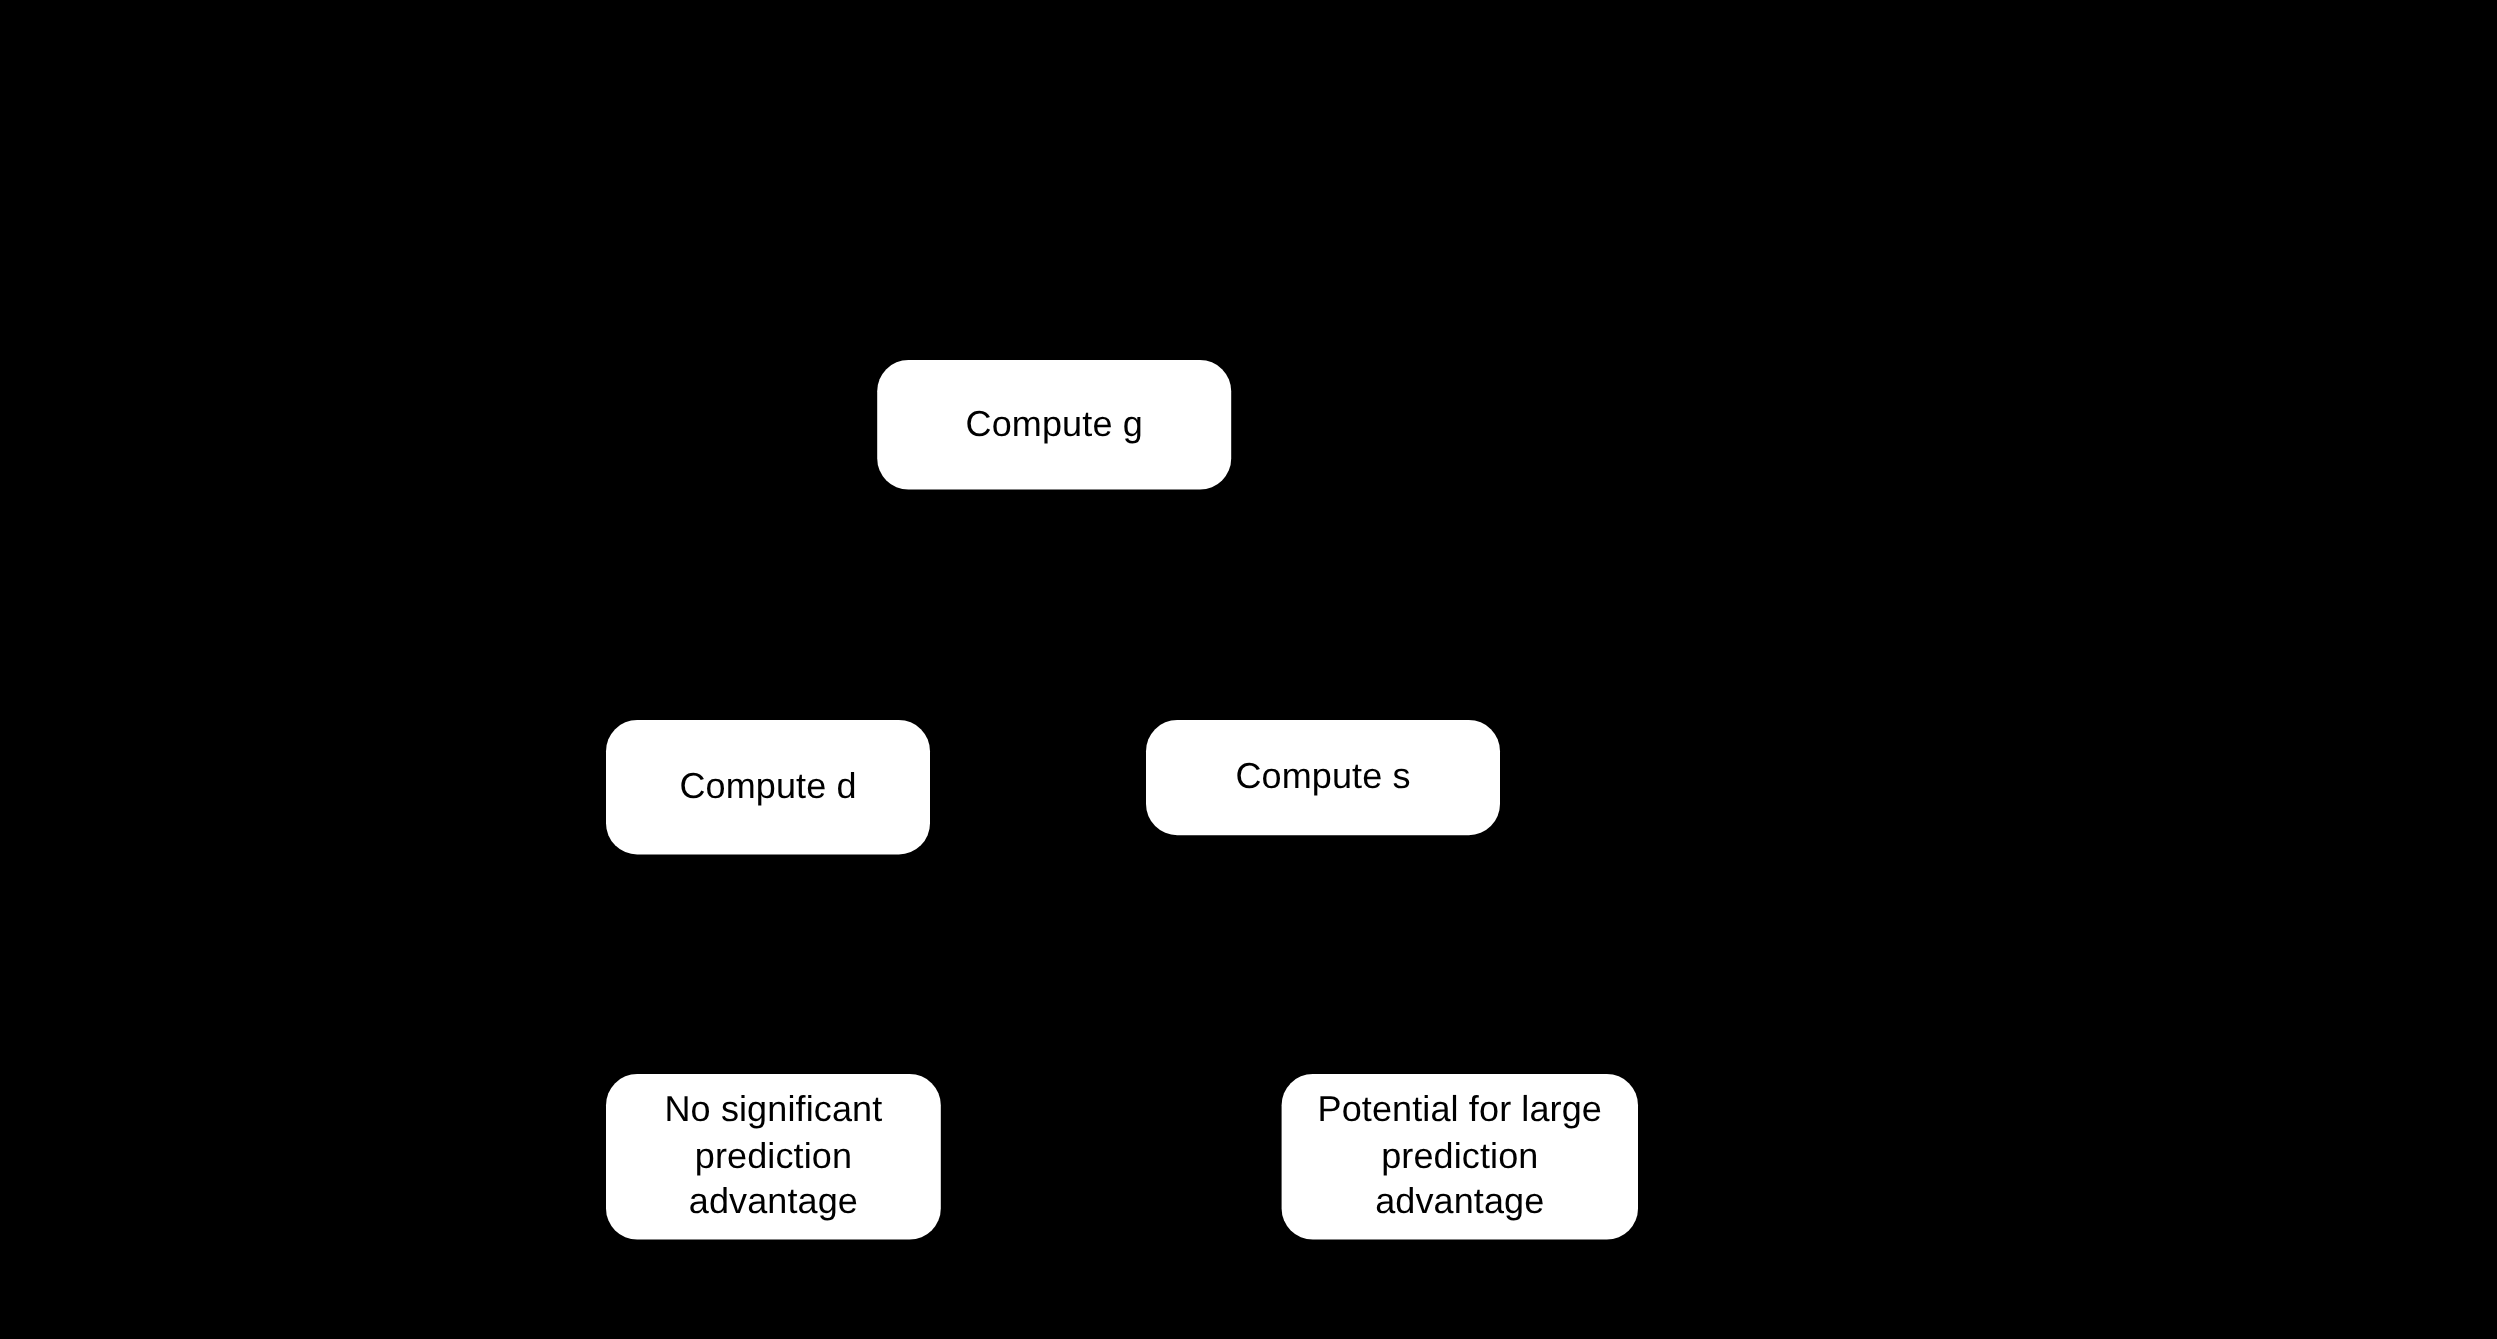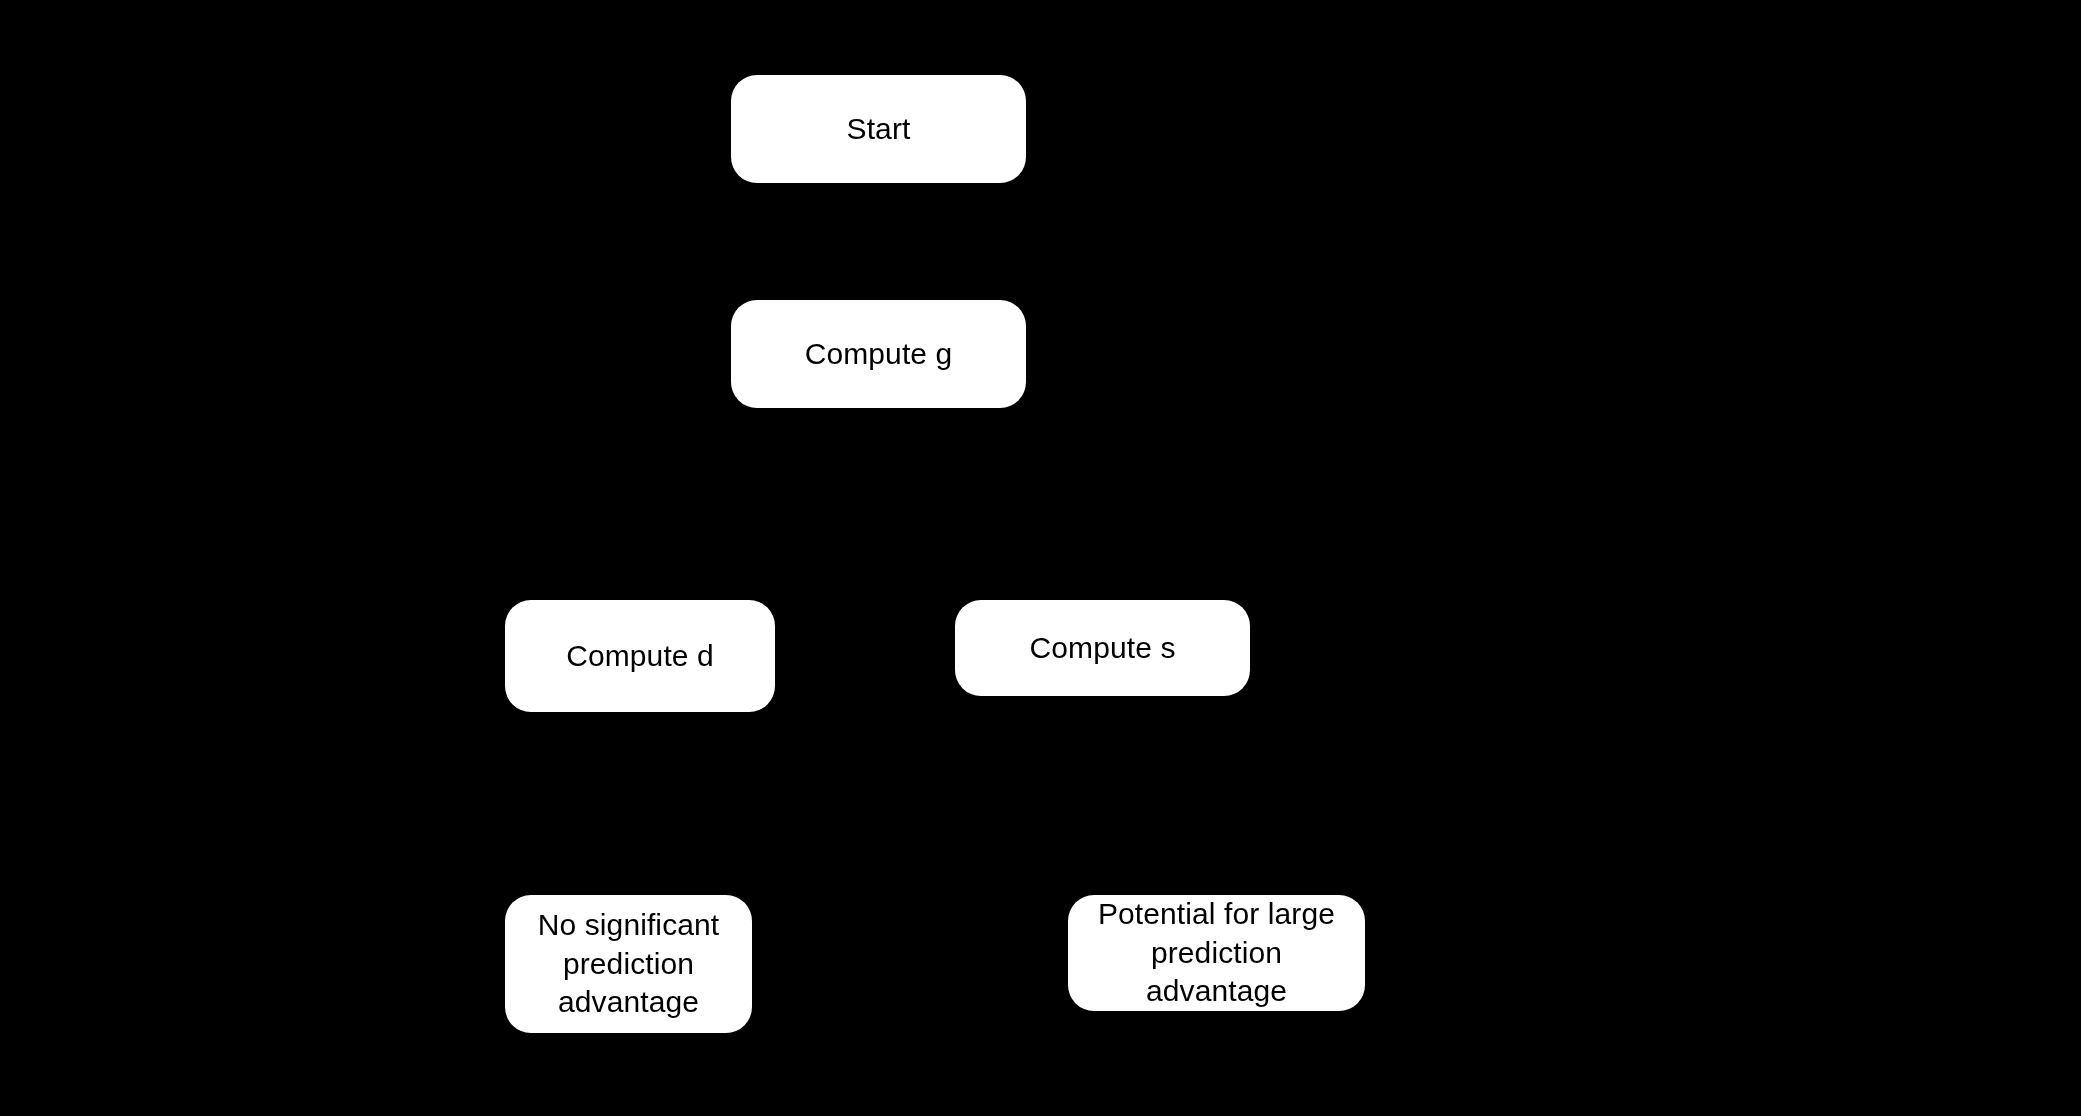--- a/index.html
+++ b/index.html
@@ -81,43 +81,40 @@
       <path d="M878,183 L878,298"></path>
       <path d="M878,408 L878,520 L652,520 L652,598"></path>
       <path d="M878,408 L878,520 L1014,520 L1014,712"></path>
       <path d="M652,712 L652,893"></path>
       <path d="M1102,712 L1102,800 L1216,800 L1216,893"></path>
     </g>
   </svg>
 
   <div id="node-layer">
 
-    <div class="node" style="left:731px; top:75px; width:295px; height:108px;">
-      <span class="node-label">Start</span>
-    </div>
 
     <div class="node" style="left:731px; top:300px; width:295px; height:108px;">
       <span class="node-label">Compute g</span>
     </div>
 
     <div class="node" style="left:505px; top:600px; width:270px; height:112px;">
       <span class="node-label">Compute d</span>
     </div>
 
     <div class="node" style="left:955px; top:600px; width:295px; height:96px;">
       <span class="node-label">Compute s</span>
     </div>
 
-    <div class="node" style="left:505px; top:895px; width:247px; height:138px;">
+    <div class="node" style="left:505px; top:895px; width:279px; height:138px;">
       <span class="node-label">No significant
 prediction
 advantage</span>
     </div>
 
-    <div class="node" style="left:1068px; top:895px; width:297px; height:116px;">
+    <div class="node" style="left:1068px; top:895px; width:297px; height:138px;">
       <span class="node-label">Potential for large
 prediction
 advantage</span>
     </div>
 
   </div>
 
   <div class="arrow-tip" style="left:1007px; top:703px;"></div>
 
 </div>

